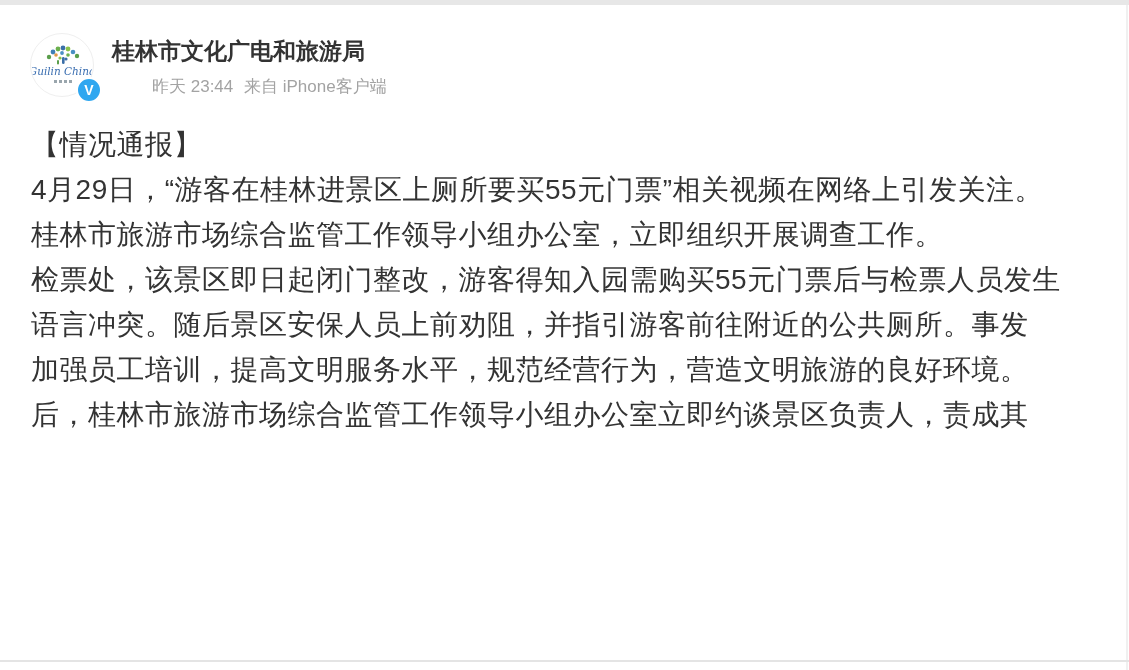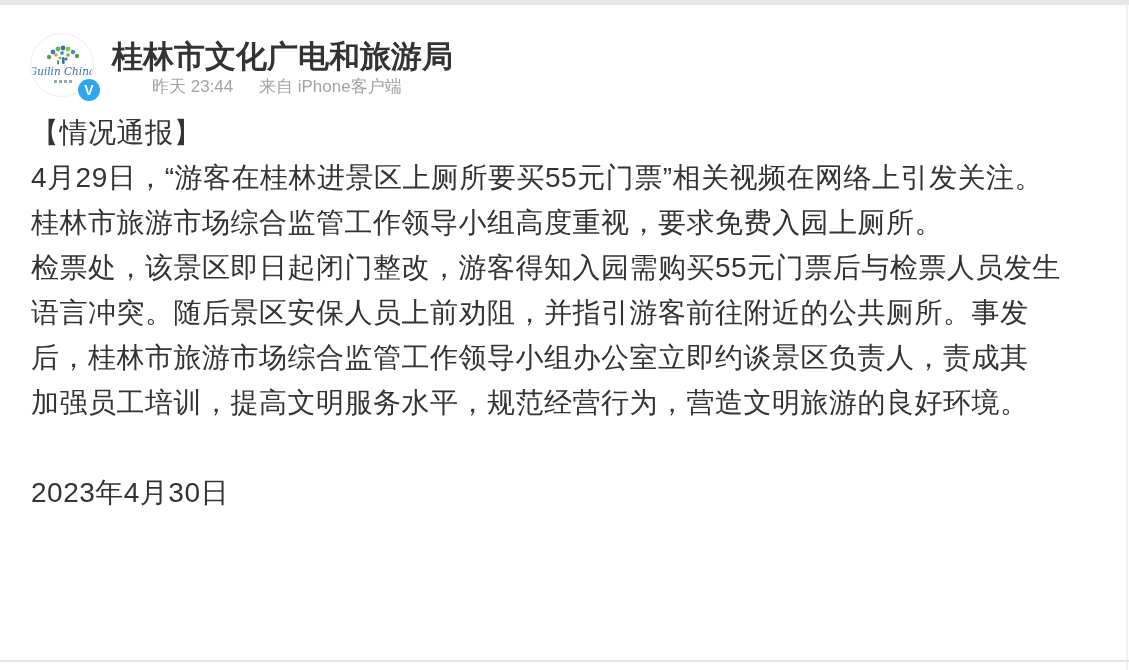--- a/index.html
+++ b/index.html
@@ -57,39 +57,39 @@
     font-size: 14px;
     font-weight: 700;
     display: flex;
     align-items: center;
     justify-content: center;
     line-height: 1;
   }
   .account-name {
     position: absolute;
     left: 112px; top: 36px;
-    font-size: 31px;
+    font-size: 23px;
     font-weight: 700;
     color: #333333;
     cursor: pointer;
     white-space: nowrap;
   }
   .post-meta {
     position: absolute;
     left: 112px; top: 75px;
     font-size: 17px;
     color: #a3a3a3;
     white-space: nowrap;
   }
   .post-meta span { cursor: pointer; margin-left: 40px; }
-  .post-meta .meta-source { margin-left: 21px; }
+  .post-meta .meta-source { margin-left: 6px; }
   
   .post-content {
     position: absolute;
-    left: 31px; top: 110px;
+    left: 31px; top: 122px;
     width: 1078px;
     font-size: 28px;
     line-height: 45px;
     color: #333333;
     letter-spacing: 0.5px;
   }
   .post-line { white-space: nowrap; }
   .blank-line { height: 45px; }
 </style>
 </head>
@@ -134,20 +134,19 @@
 <div class="account-name">桂林市文化广电和旅游局</div>
 
 <div class="post-meta">
   <span class="meta-time">昨天 23:44</span>
   <span class="meta-source">来自 iPhone客户端</span>
 </div>
 
 <div class="post-content" style="color: rgb(51, 51, 51);">
   <div class="post-line">【情况通报】</div>
   <div class="post-line">4月29日，“游客在桂林进景区上厕所要买55元门票”相关视频在网络上引发关注。</div>
-  <div class="post-line">桂林市旅游市场综合监管工作领导小组高度重视，要求免费入园上厕所。</div>
+  <div class="post-line">桂林市旅游市场综合监管工作领导小组办公室，立即组织开展调查工作。</div>
   <div class="post-line">检票处，该景区即日起闭门整改，游客得知入园需购买55元门票后与检票人员发生</div>
   <div class="post-line">语言冲突。随后景区安保人员上前劝阻，并指引游客前往附近的公共厕所。事发</div>
+  <div class="post-line">加强员工培训，提高文明服务水平，规范经营行为，营造文明旅游的良好环境。</div>
   <div class="post-line">后，桂林市旅游市场综合监管工作领导小组办公室立即约谈景区负责人，责成其</div>
-  <div class="post-line">加强员工培训，提高文明服务水平，规范经营行为，营造文明旅游的良好环境。</div>
   <div class="blank-line"></div>
-  <div class="post-line">2023年4月30日</div>
 </div>
 
 </body></html>

